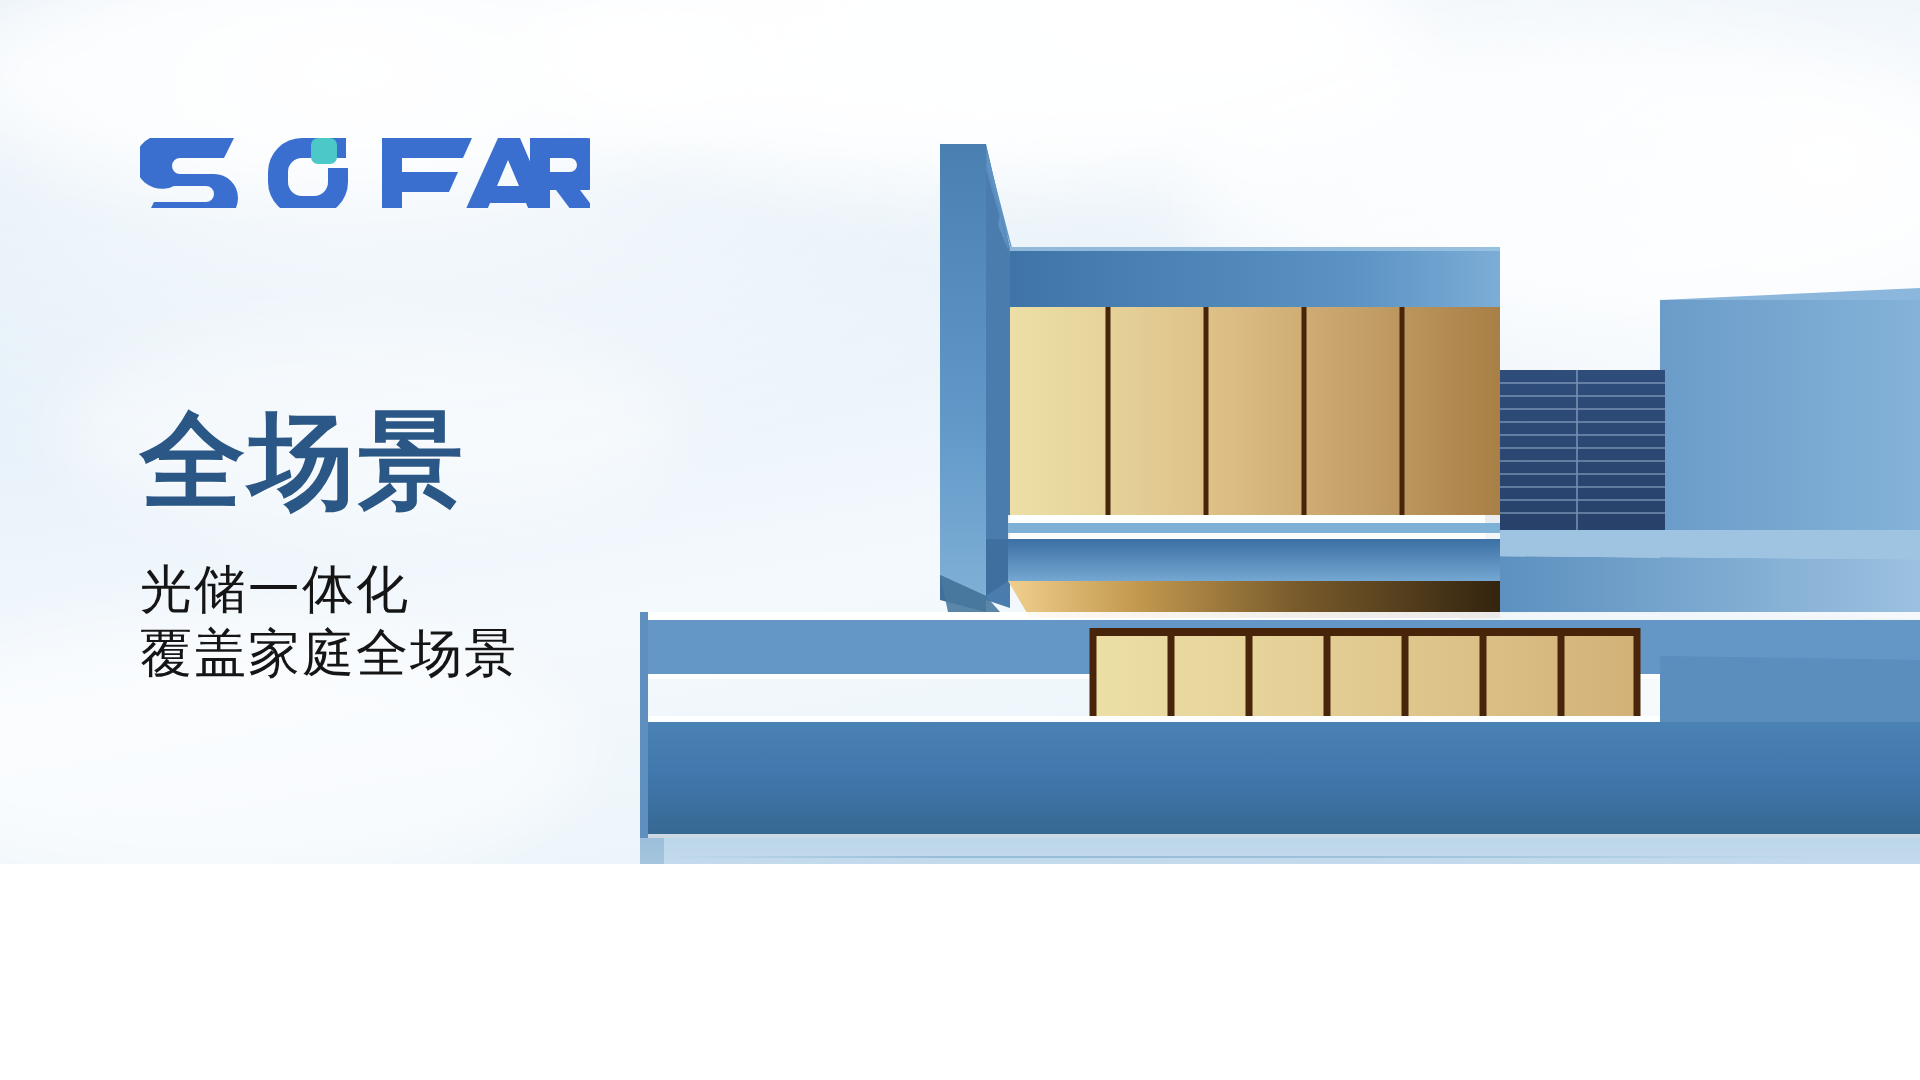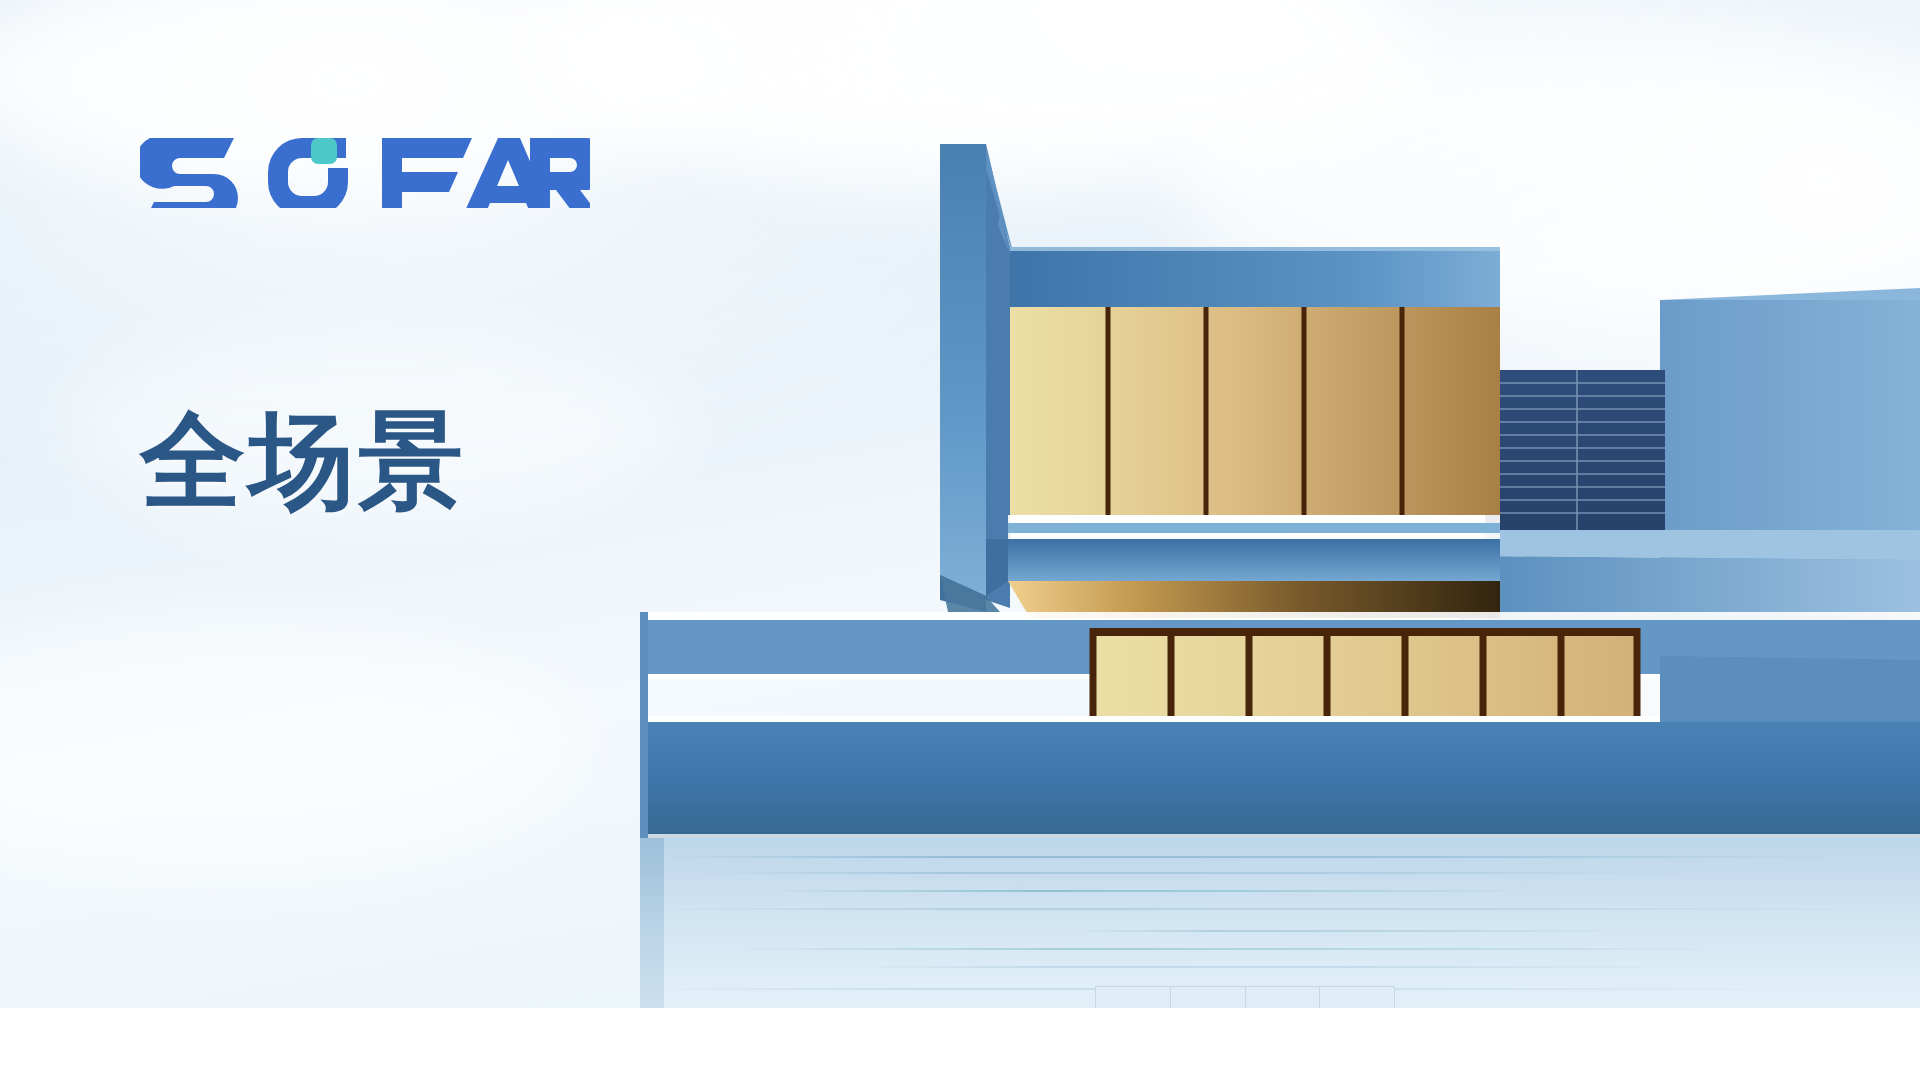--- a/index.html
+++ b/index.html
@@ -6,21 +6,21 @@
   * { margin:0; padding:0; box-sizing:border-box; }
   html,body { width:1920px; height:1080px; overflow:hidden; }
   body {
     font-family:"Liberation Sans","DejaVu Sans",sans-serif;
     background:#ffffff;
   }
 
   #stage {
     position:relative;
     width:1920px;
-    height:1008px;
+    height:864px;
     overflow:hidden;
     background:
       radial-gradient(ellipse 1300px 700px at 18% 8%,  rgba(255,255,255,0.95) 0%, rgba(255,255,255,0) 62%),
       radial-gradient(ellipse 1100px 520px at 62% 0%,  rgba(255,255,255,0.98) 0%, rgba(255,255,255,0) 58%),
       radial-gradient(ellipse 900px 600px at 95% 18%,  rgba(255,255,255,0.85) 0%, rgba(255,255,255,0) 60%),
       linear-gradient(170deg, #cfe1f1 0%, #dcebf6 18%, #eaf3fa 40%, #f4f9fd 60%, #eef6fb 78%, #e4f0f8 100%);
   }
 
   
   .wisp { position:absolute; border-radius:50%; filter:blur(34px); pointer-events:none; }
@@ -315,15 +315,19 @@
 
       <g fill="#3a6fd0">
         <path d="M424 18 h40 a26 26 0 0 1 0 52 h-6 l24 32 h-24 l-24 -32 h-6 v32 h-20 V18 Z M448 38 h-20 v14 h20 a7 7 0 0 0 0-14 Z" transform="translate(-18,0)"></path>
       </g>
 
       <rect x="171" y="18" width="26" height="26" rx="7" fill="#4cc8c8"></rect>
     </svg>
 
     <div id="headline">全场景</div>
 
+    <div id="subtitle">
+      <div class="sub-line">光储一体化</div>
+      <div class="sub-line">覆盖家庭全场景</div>
+    </div>
   </div>
 
 </div>
 
 </body></html>

